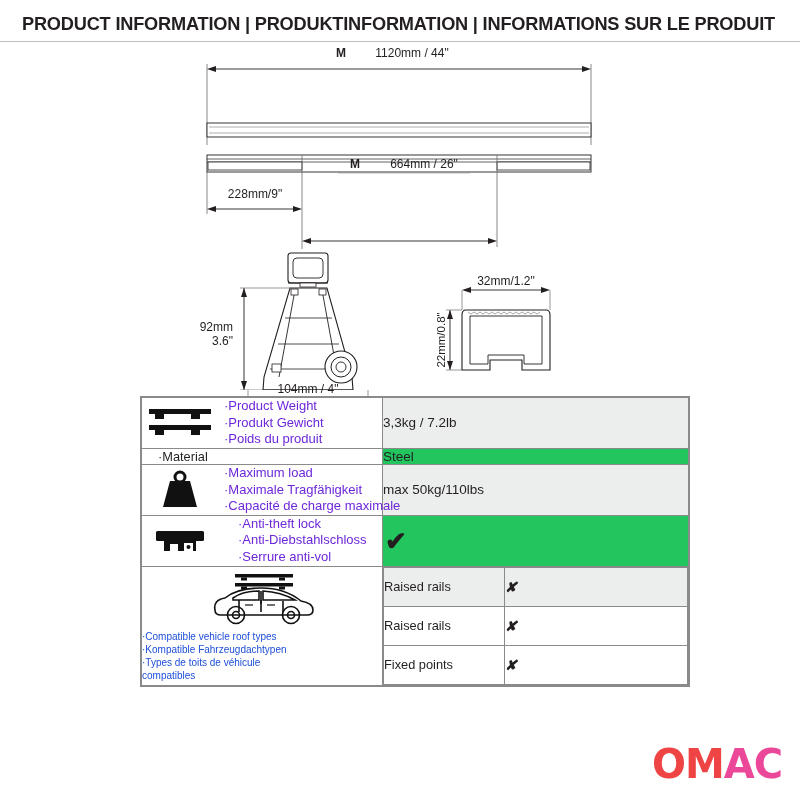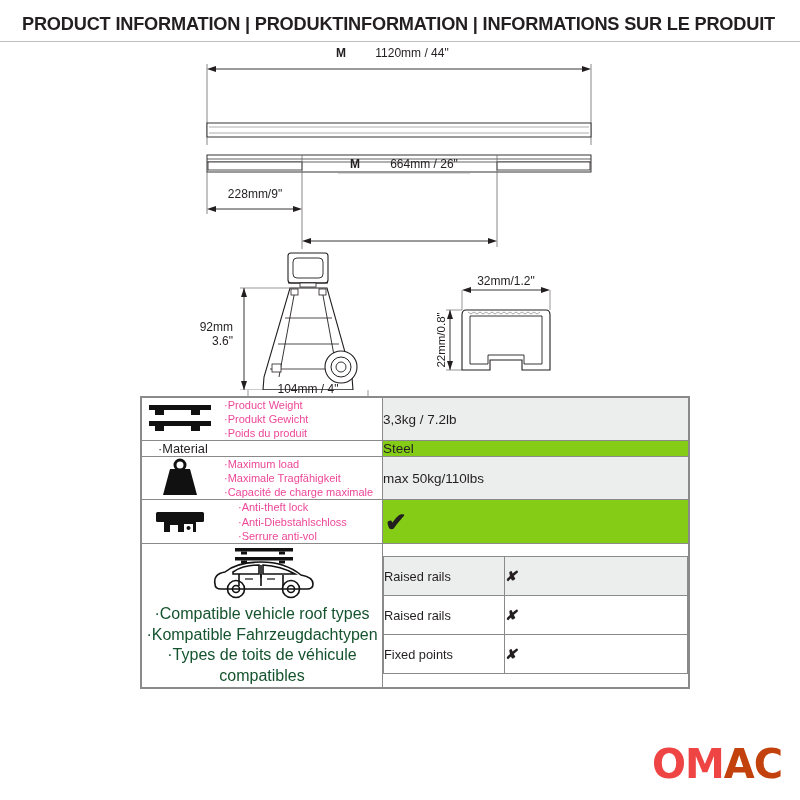--- a/index.html
+++ b/index.html
@@ -76,38 +76,38 @@
     width: 240px;
     background: #ffffff;
     padding: 6px 4px 6px 6px;
   }
   .cell-value {
     background: #eceded;
     padding: 6px 0 6px 12px;
     font-size: 13.5px;
     color: #231f20;
   }
-  .cell-value.plain { background: #84cc16; }
+  .cell-value.plain { background: #22c55e; }
 
   .label-flex {
     display: flex;
     align-items: center;
     gap: 6px;
   }
   .icon-box {
     width: 76px;
     flex: 0 0 76px;
     display: flex;
     align-items: center;
     justify-content: center;
   }
   .label-lines {
-    font-size: 11px;
+    font-size: 13px;
     line-height: 1.28;
-    color: #ec4899;
+    color: #6d28d9;
     white-space: nowrap;
   }
   .label-lines div { white-space: nowrap; }
 
   
   .material-label {
     font-size: 12.8px;
     padding-left: 16px;
   }
 
@@ -127,24 +127,23 @@
   .roof-label-cell {
     padding: 8px 6px 8px 8px;
     background: #ffffff;
   }
   .roof-icon-wrap {
     display: flex;
     justify-content: center;
     margin-bottom: 4px;
   }
   .roof-text {
-    font-size: 16px;
+    font-size: 10px;
     line-height: 1.3;
-    color: #14532d;
-    text-align: center;
+    color: #1d4ed8;
   }
   .roof-sub-table {
     width: 100%;
     border-collapse: collapse;
     table-layout: fixed;
   }
   .roof-sub-table td {
     border: 1px solid #8a8a8a;
     height: 38px;
     font-size: 12.8px;
@@ -171,21 +170,21 @@
     position: absolute;
     right: 18px;
     bottom: 16px;
     font-size: 40px;
     font-weight: 800;
     letter-spacing: -1px;
     line-height: 1;
     font-family: "DejaVu Sans", sans-serif;
   }
   #logo .om { color: #ef4444; }
-  #logo .ac { color: #c2410c; }
+  #logo .ac { color: #ec4899; }
 
   .dim-text {
     font-family: "Liberation Sans", sans-serif;
     font-size: 12px;
     fill: #231f20;
   }
   .dim-text-sm {
     font-family: "Liberation Sans", sans-serif;
     font-size: 11.5px;
     fill: #231f20;

